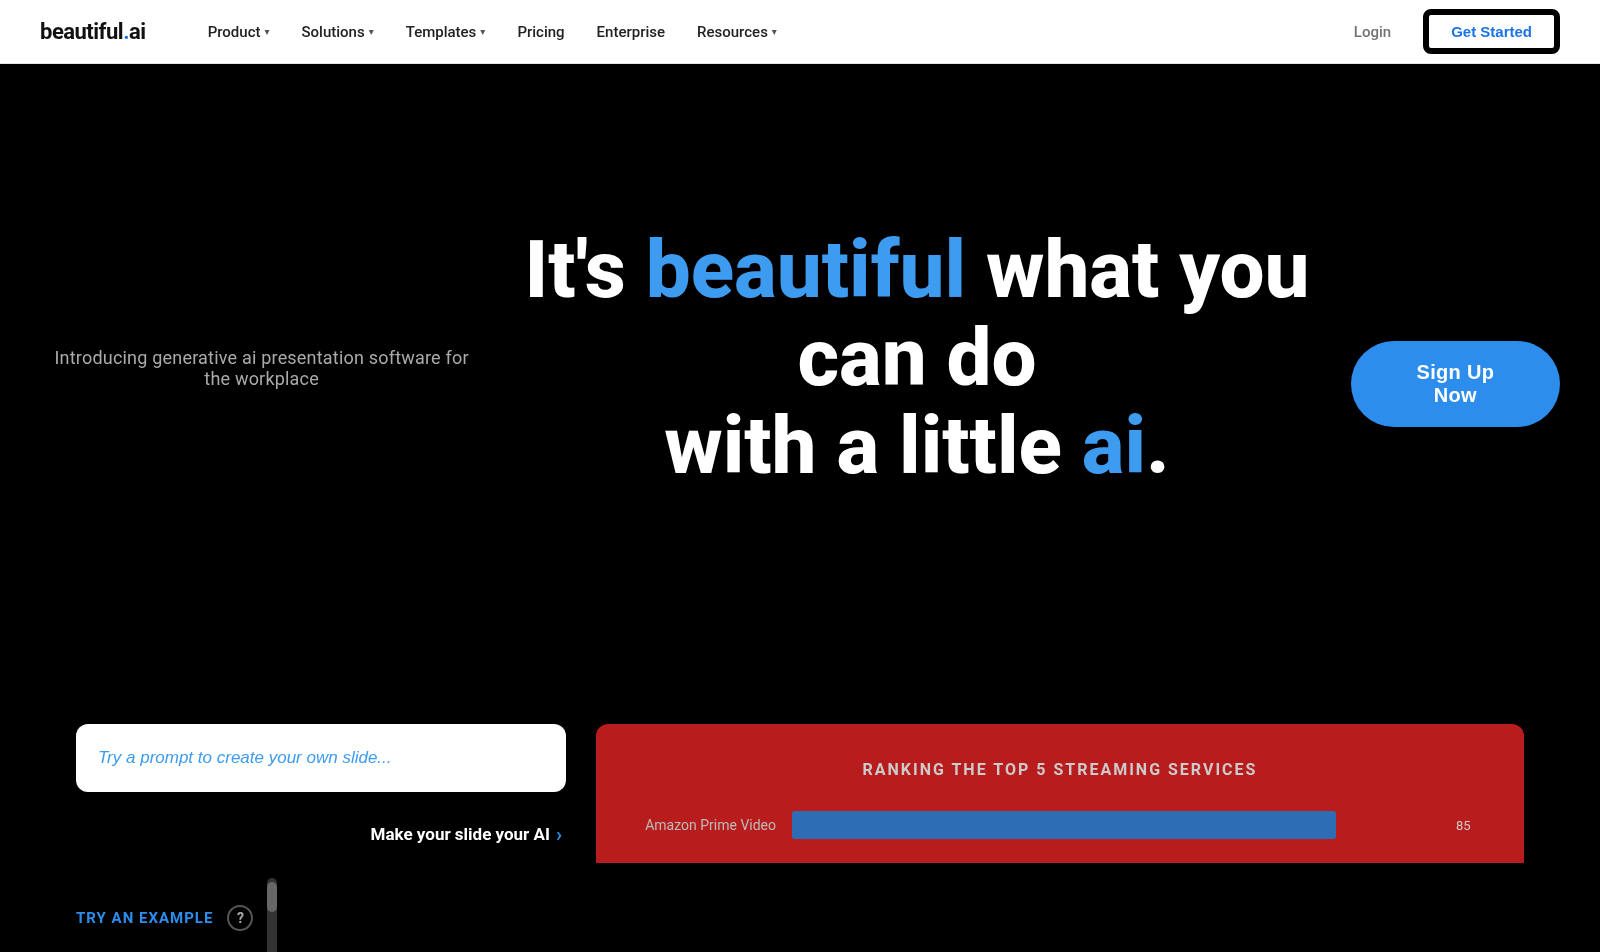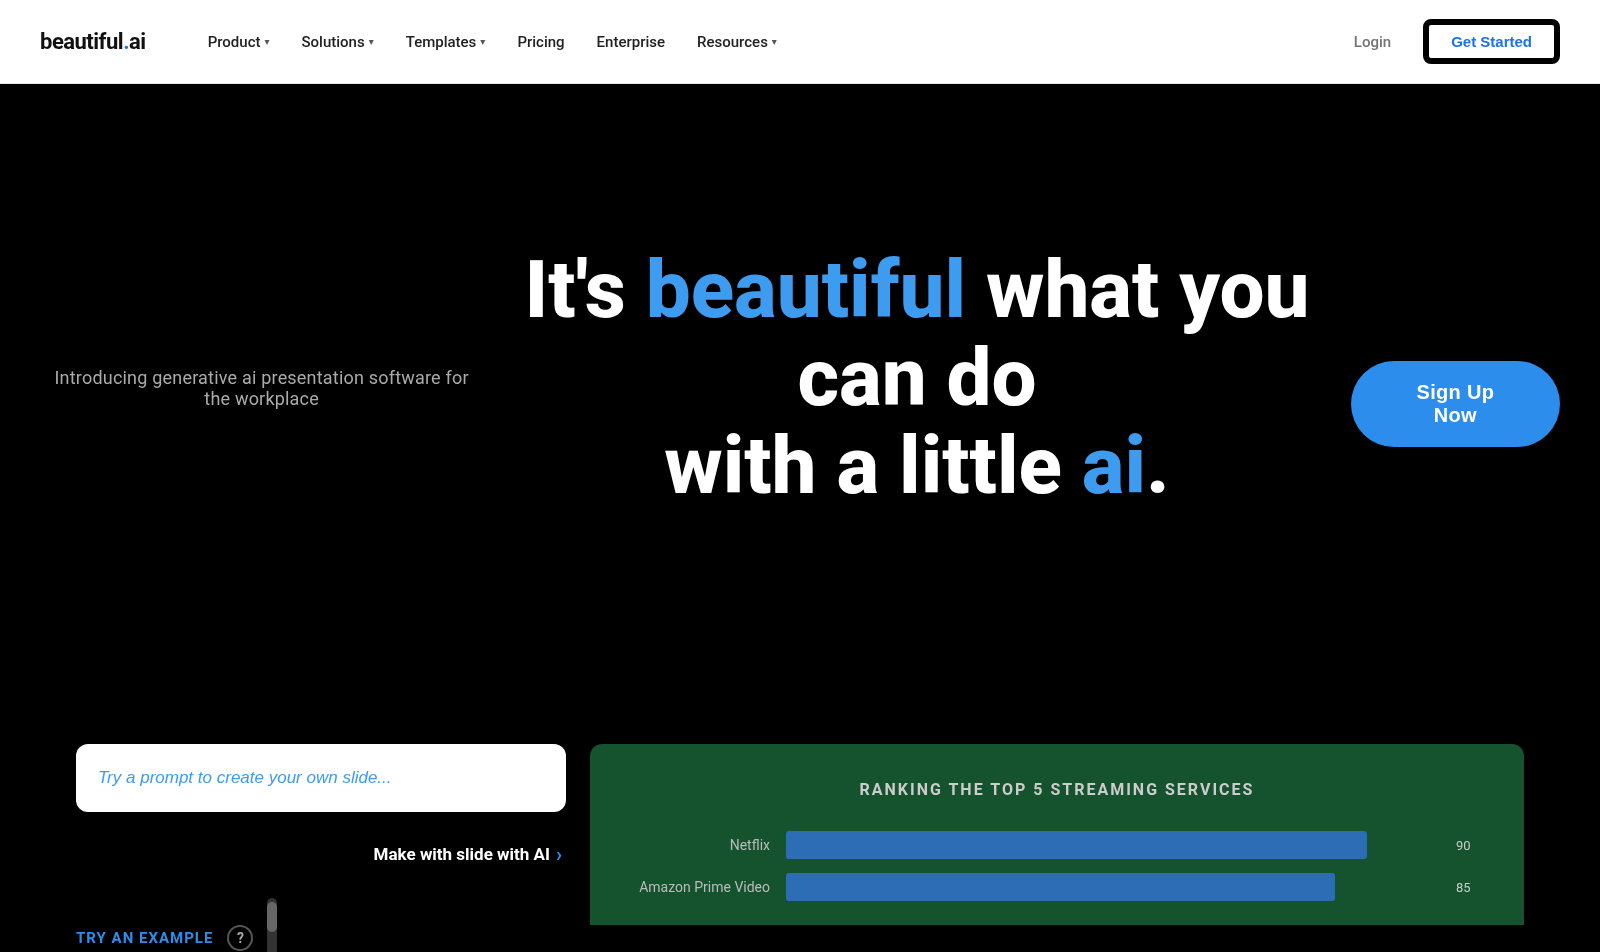--- a/index.html
+++ b/index.html
@@ -4,21 +4,21 @@
   <style>
     *, *::before, *::after { box-sizing: border-box; margin: 0; padding: 0; }
     body { font-family: -apple-system, BlinkMacSystemFont, 'Segoe UI', Roboto, sans-serif; background: #000; color: #fff; width: 1600px; min-height: 952px; overflow-x: hidden; }
 
     
     .navbar {
       background: #fff;
       display: flex;
       align-items: center;
       padding: 0 40px;
-      height: 84px;
+      height: 64px;
       border-bottom: 1px solid #e5e5e5;
       position: relative;
       z-index: 10;
     }
     .logo {
       font-size: 22px;
       font-weight: 700;
       color: #111;
       margin-right: 48px;
       letter-spacing: -0.5px;
@@ -193,24 +193,24 @@
       height: 30px;
       background: #666;
       border-radius: 5px;
       position: absolute;
       top: 4px;
     }
 
     
     .right-panel {
       flex: 1;
-      background: #14532d;
+      background: #b91c1c;
       border-radius: 12px 12px 0 0;
       padding: 36px 40px 24px;
-      margin-left: 24px;
+      margin-left: 30px;
     }
     .chart-title {
       font-size: 16px;
       font-weight: 700;
       color: #ccc;
       letter-spacing: 2px;
       text-align: center;
       margin-bottom: 32px;
       text-transform: uppercase;
     }
@@ -293,43 +293,36 @@
     <span>It's </span><span class="blue">beautiful</span><span> what you can do<br>with a little </span><span class="blue">ai</span><span>.</span>
   </h1>
   <button class="signup-btn">Sign Up Now</button>
 </section>
 
 <div class="bottom-section">
 
   <div class="left-panel">
     <input class="prompt-input" type="text" placeholder="Try a prompt to create your own slide..." style="">
     <div class="make-slide-row">
-      <span class="make-slide-text">Make with slide with AI</span>
+      <span class="make-slide-text">Make your slide your AI</span>
       <span class="make-slide-arrow">›</span>
     </div>
     <div class="try-example-row">
       <span class="try-example-label">TRY AN EXAMPLE</span>
       <div class="help-icon">?</div>
       <div class="scrollbar-track">
         <div class="scrollbar-thumb"></div>
       </div>
     </div>
   </div>
 
   <div class="right-panel">
     <div class="chart-title">RANKING THE TOP 5 STREAMING SERVICES</div>
     <div class="chart-rows">
 
-      <div class="chart-row">
-        <span class="chart-label">Netflix</span>
-        <div class="chart-bar-container">
-          <div class="chart-bar" style="width:90%; background:#2d6db5;"></div>
-        </div>
-        <span class="chart-value">90</span>
-      </div>
 
       <div class="chart-row">
         <span class="chart-label">Amazon Prime Video</span>
         <div class="chart-bar-container">
           <div class="chart-bar" style="width:85%; background:#2d6db5;"></div>
         </div>
         <span class="chart-value">85</span>
       </div>
     </div>
   </div>

